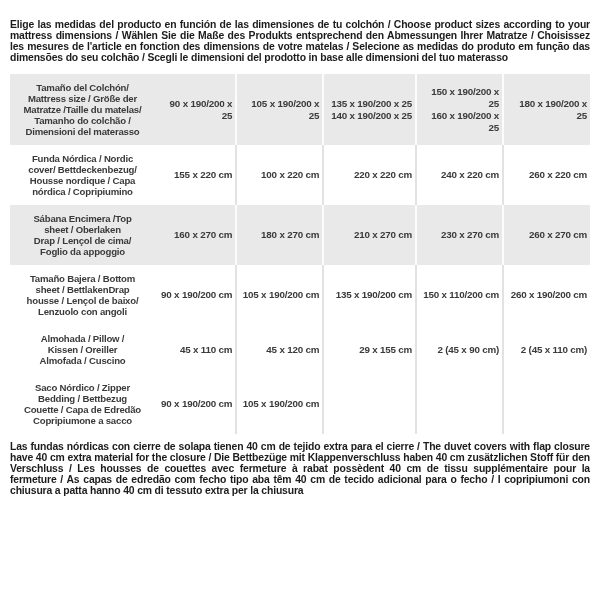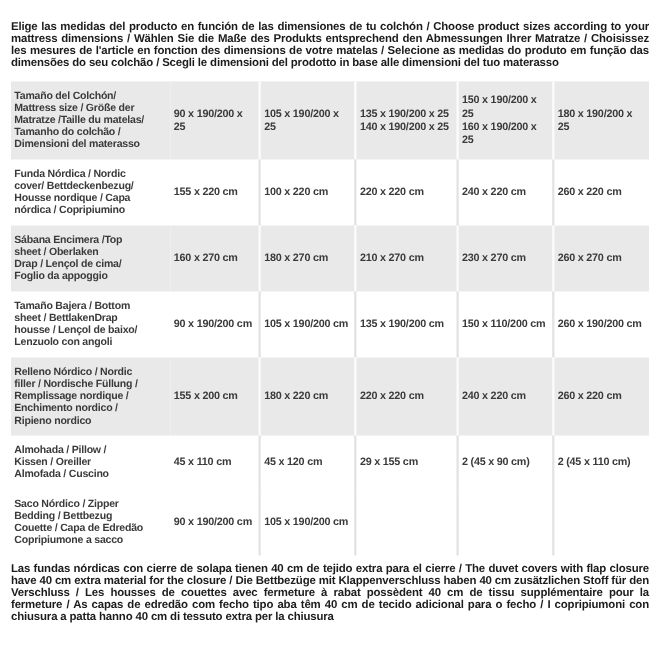--- a/index.html
+++ b/index.html
@@ -26,27 +26,27 @@
   }
   table.sizes td {
     font-weight: 700;
     vertical-align: middle;
     white-space: pre-line;
     padding: 8px 3px;
     color: #3a3a3a;
     letter-spacing: -0.2px;
   }
   td.label {
-    text-align: left;
+    text-align: center;
     font-size: 9.6px;
     line-height: 11px;
     padding-left: 16px;
   }
   td.val {
-    text-align: left;
+    text-align: right;
     font-size: 9.8px;
     line-height: 12px;
   }
   col.c-label { width: 25%; }
   col.c2 { width: 14%; }
   col.c3 { width: 15%; }
   col.c4 { width: 16%; }
   col.c5 { width: 15%; }
   col.c6 { width: 15%; }
   tr.stripe { background: #e9e9e9; }
@@ -111,32 +111,20 @@
         <td class="label">Tamaño Bajera / Bottom
 sheet / BettlakenDrap
 housse / Lençol de baixo/
 Lenzuolo con angoli</td>
         <td class="val">90 x 190/200 cm</td>
         <td class="val">105 x 190/200 cm</td>
         <td class="val">135 x 190/200 cm</td>
         <td class="val">150 x 110/200 cm</td>
         <td class="val">260 x 190/200 cm</td>
       </tr>
-      <tr class="stripe">
-        <td class="label">Relleno Nórdico / Nordic
-filler / Nordische Füllung /
-Remplissage nordique /
-Enchimento nordico /
-Ripieno nordico</td>
-        <td class="val">155 x 200 cm</td>
-        <td class="val">180 x 220 cm</td>
-        <td class="val">220 x 220 cm</td>
-        <td class="val">240 x 220 cm</td>
-        <td class="val">260 x 220 cm</td>
-      </tr>
       <tr>
         <td class="label">Almohada  / Pillow /
 Kissen / Oreiller
 Almofada / Cuscino</td>
         <td class="val">45 x 110 cm</td>
         <td class="val">45 x 120 cm</td>
         <td class="val">29 x 155 cm</td>
         <td class="val">2 (45 x 90 cm)</td>
         <td class="val">2 (45 x 110 cm)</td>
       </tr>

